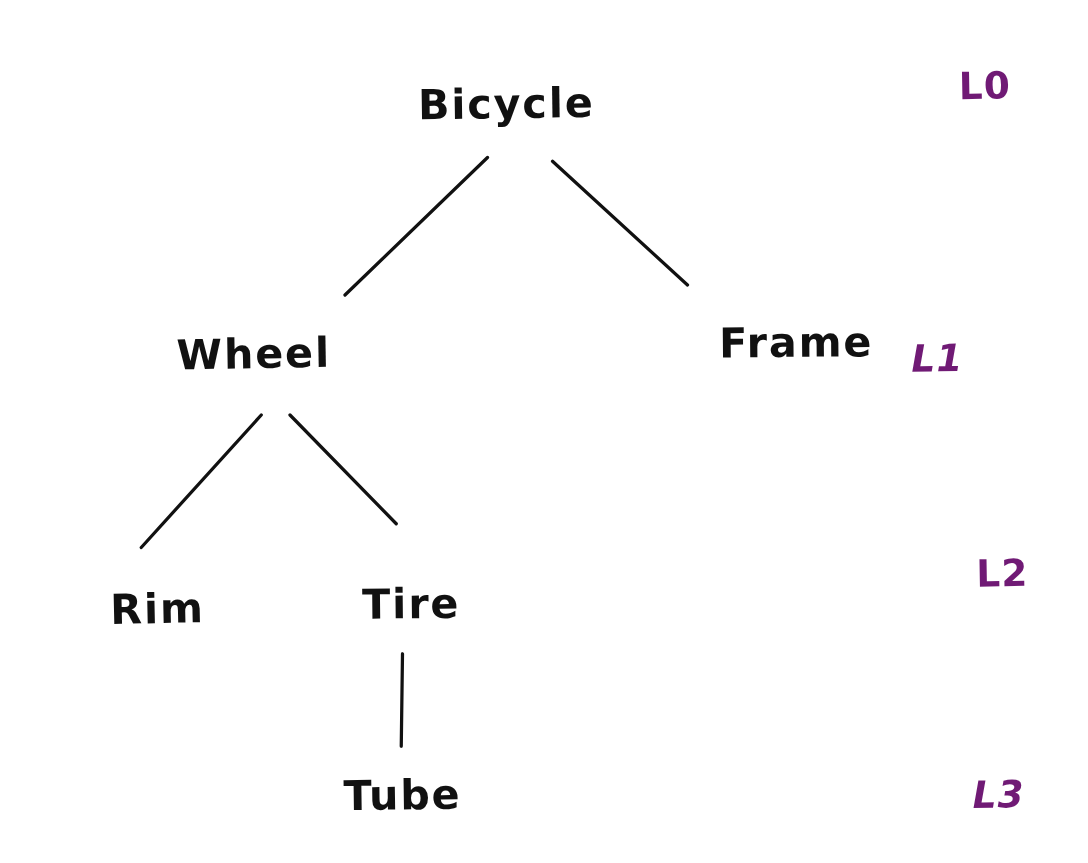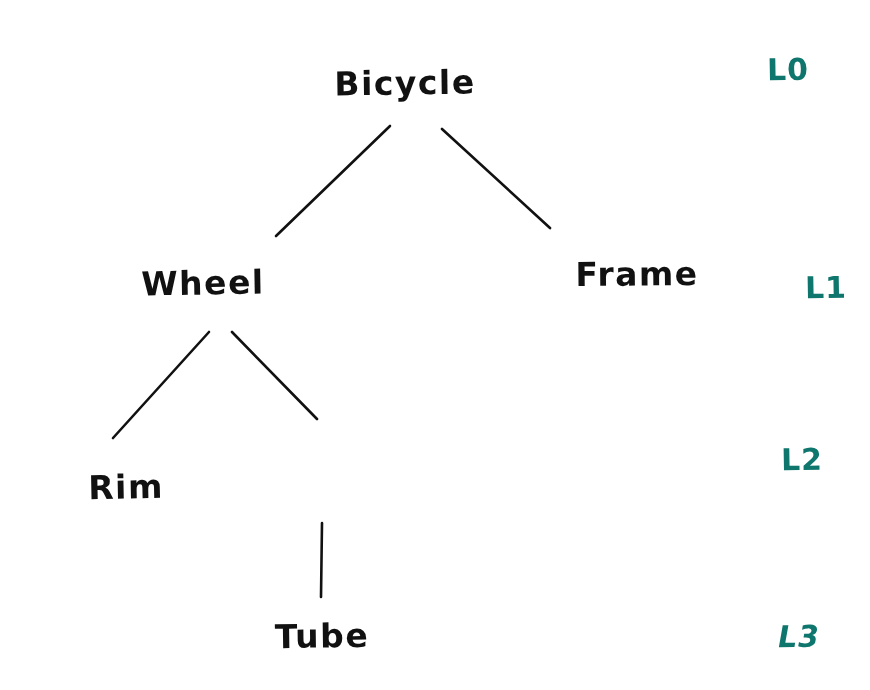--- a/index.html
+++ b/index.html
@@ -33,57 +33,58 @@
     color: #111111;
     font-size: 33px;
     font-weight: 600;
     letter-spacing: 1.5px;
     white-space: nowrap;
     line-height: 1;
   }
   .level-label {
     position: absolute;
     transform: translate(-50%, -50%) rotate(-1deg);
-    color: #0f766e;
+    color: #701a75;
     font-size: 30px;
     font-weight: 600;
     letter-spacing: 1px;
     white-space: nowrap;
     line-height: 1;
   }
   
   .n-bicycle { left: 405px; top: 83px;  transform: translate(-50%,-50%) rotate(-0.8deg); }
   .n-wheel   { left: 203px; top: 283px; transform: translate(-50%,-50%) rotate(-1deg); }
   .n-frame   { left: 637px; top: 274px; transform: translate(-50%,-50%) rotate(-0.5deg); }
   .n-rim     { left: 126px; top: 487px; transform: translate(-50%,-50%) rotate(-1.2deg); }
   .n-tire    { left: 329px; top: 483px; transform: translate(-50%,-50%) rotate(-0.6deg); }
   .n-tube    { left: 322px; top: 636px; transform: translate(-50%,-50%) rotate(-0.8deg); }
   
   .l-0 { left: 788px; top: 70px; }
-  .l-1 { left: 826px; top: 288px; }
+  .l-1 { left: 750px; top: 288px; font-style: italic; }
   .l-2 { left: 802px; top: 460px; }
   .l-3 { left: 799px; top: 637px; font-style: italic; }
 </style>
 </head>
 <body>
 
 <div class="canvas">
 
   <svg class="edges-svg" viewBox="0 0 870 690" xmlns="http://www.w3.org/2000/svg">
     <line x1="390" y1="126" x2="276" y2="236"></line>
     <line x1="442" y1="129" x2="550" y2="228"></line>
     <line x1="209" y1="332" x2="113" y2="438"></line>
     <line x1="232" y1="332" x2="317" y2="419"></line>
     <line x1="322" y1="523" x2="321" y2="597"></line>
   </svg>
 
   <div class="node n-bicycle">Bicycle</div>
   <div class="node n-wheel">Wheel</div>
   <div class="node n-frame">Frame</div>
   <div class="node n-rim">Rim</div>
+  <div class="node n-tire">Tire</div>
   <div class="node n-tube">Tube</div>
 
   <div class="level-label l-0">L0</div>
   <div class="level-label l-1">L1</div>
   <div class="level-label l-2">L2</div>
   <div class="level-label l-3">L3</div>
 
 </div>
 
 </body></html>

